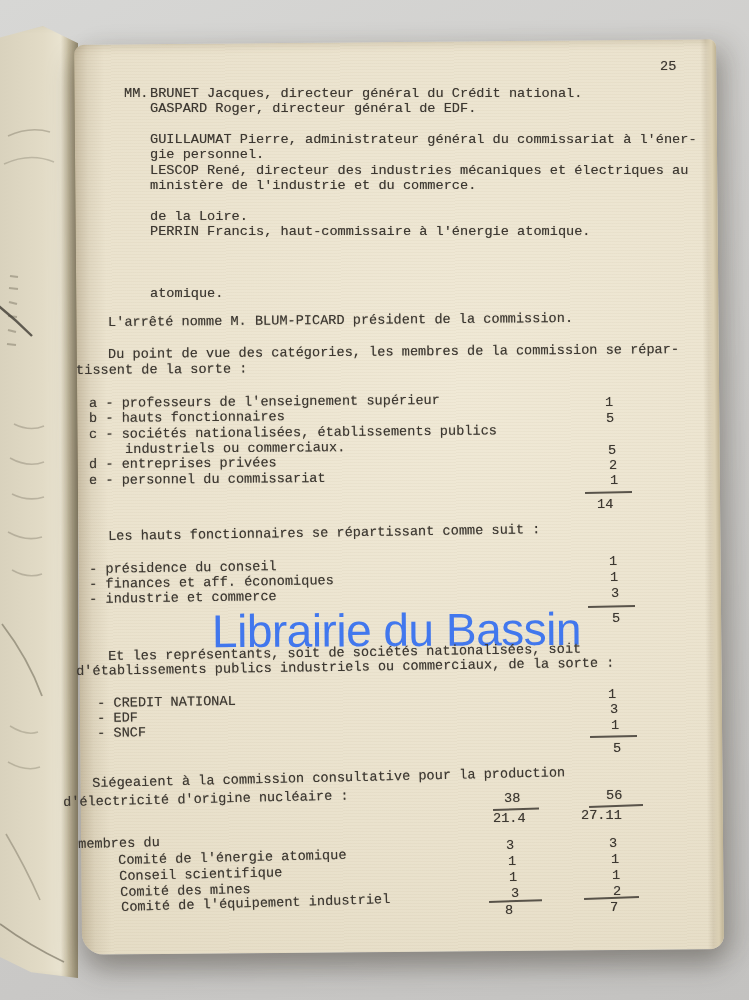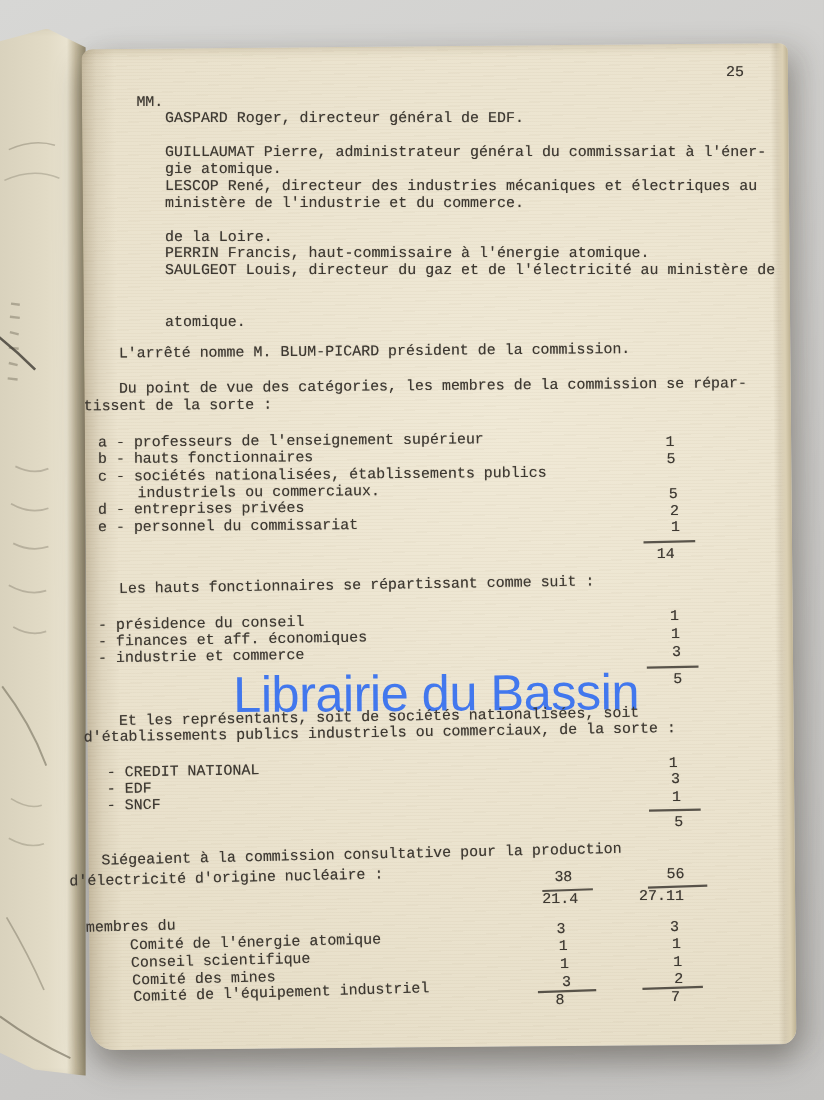--- a/index.html
+++ b/index.html
@@ -78,28 +78,28 @@
 
   <div class="page"></div>
 
   <div class="content">
 
     <div class="watermark">Librairie du Bassin</div>
 
     <div class="ln" style="left:660px;top:60px">25</div>
 
     <div class="ln" style="left:124px;top:87px">MM.</div>
+    <div class="ln" style="left:150px;top:87px">BRUNET Jacques, directeur général du Crédit national.</div>
     <div class="ln" style="left:150px;top:102px">GASPARD Roger, directeur général de EDF.</div>
     <div class="ln" style="left:150px;top:133px">GUILLAUMAT Pierre, administrateur général du commissariat à l'éner-</div>
-    <div class="ln" style="left:150px;top:148px">gie atomique.</div>
+    <div class="ln" style="left:150px;top:148px">gie personnel.</div>
     <div class="ln" style="left:150px;top:179px">ministère de l'industrie et du commerce.</div>
     <div class="ln" style="left:150px;top:164px">LESCOP René, directeur des industries mécaniques et électriques au</div>
     <div class="ln" style="left:150px;top:210px">de la Loire.</div>
     <div class="ln" style="left:150px;top:225px">PERRIN Francis, haut-commissaire à l'énergie atomique.</div>
-    <div class="ln" style="left:150px;top:240px">SAULGEOT Louis, directeur du gaz et de l'électricité au ministère de</div>
     <div class="ln" style="left:150px;top:287px">atomique.</div>
 
     <div class="ln t1" style="left:108px;top:316px">L'arrêté nomme M. BLUM-PICARD président de la commission.</div>
     <div class="ln t1" style="left:108px;top:348px">Du point de vue des catégories, les membres de la commission se répar-</div>
     <div class="ln t1" style="left:76px;top:364px">tissent de la sorte :</div>
 
     <div class="ln t1" style="left:89px;top:397px">a - professeurs de l'enseignement supérieur</div>
     <div class="ln t1" style="left:89px;top:412px">b - hauts fonctionnaires</div>
     <div class="ln t1" style="left:89px;top:428px">c - sociétés nationalisées, établissements publics</div>
     <div class="ln t1" style="left:125px;top:443px">industriels ou commerciaux.</div>

